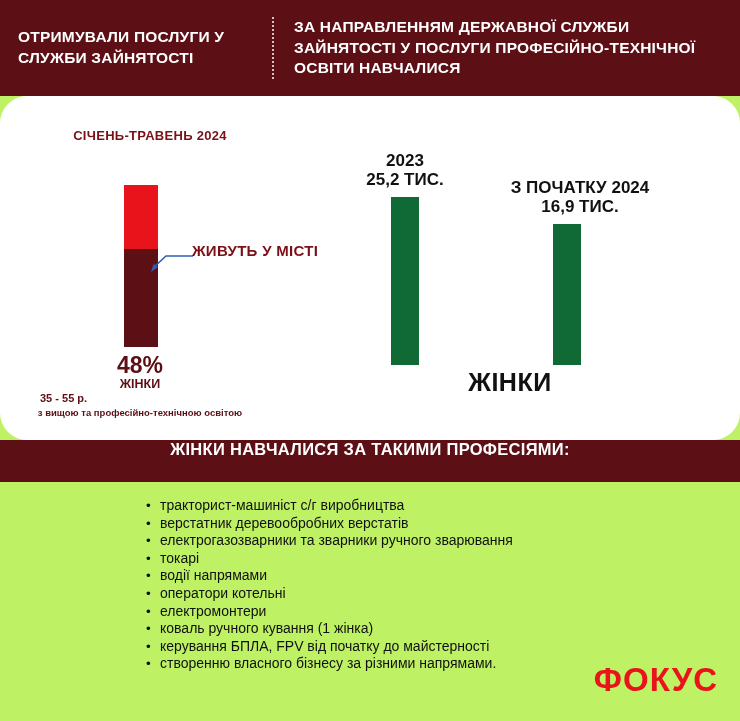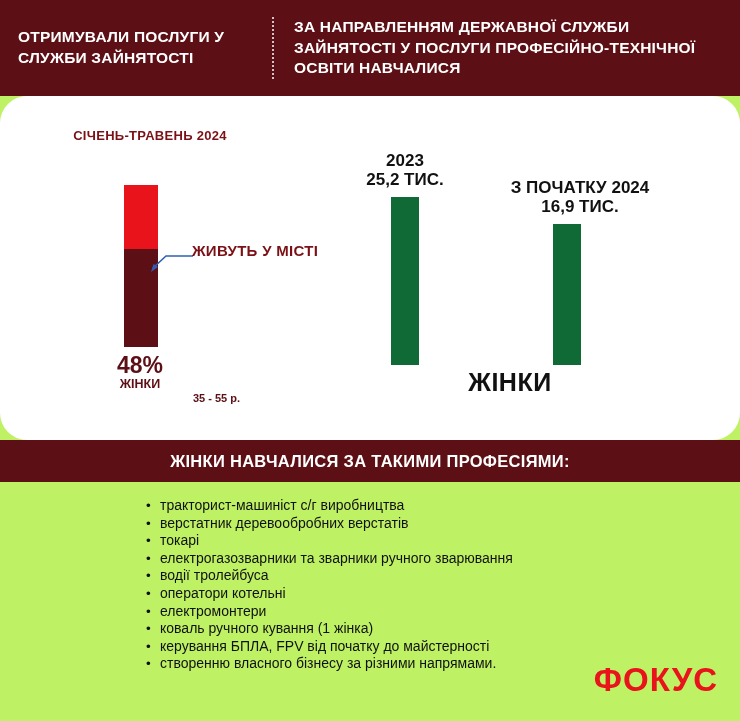--- a/index.html
+++ b/index.html
@@ -139,21 +139,21 @@
     color: #5c0f14;
     font-size: 12.5px;
     font-weight: bold;
     line-height: 1.15;
   }
   .left-sub2 {
     position: absolute;
     left: 40px;
     top: 296px;
     width: 200px;
-    text-align: right;
+    text-align: left;
     color: #5c0f14;
     font-size: 11px;
     font-weight: bold;
     line-height: 1.15;
   }
   .left-sub3 {
     position: absolute;
     left: 20px;
     top: 311px;
     width: 240px;
@@ -235,21 +235,20 @@
 
   
   .prof-banner {
     position: absolute;
     left: 0;
     top: 440px;
     width: 740px;
     height: 42px;
     background: #5c0f14;
     display: flex;
-    align-items: center;
     justify-content: center;
   }
   .prof-banner-text {
     color: #ffffff;
     font-size: 16.5px;
     font-weight: bold;
     letter-spacing: 0.3px;
   }
 
   
@@ -309,42 +308,43 @@
 
     <svg class="arrow-line" viewBox="0 0 44 22">
       <path d="M43 2 L16 2 L3 14" stroke="#2f5fb5" stroke-width="1.6" fill="none"></path>
       <path d="M1 18 L3.5 10 L8 13 Z" fill="#2f5fb5"></path>
     </svg>
     <div class="arrow-label">ЖИВУТЬ У МІСТІ</div>
 
     <div class="left-pct">48%</div>
     <div class="left-sub1">ЖІНКИ</div>
     <div class="left-sub2">35 - 55 р.</div>
+    <div class="left-sub3">з вищою та професійно-технічною освітою</div>
 
     <div class="g2023-year">2023</div>
     <div class="g2023-value">25,2 ТИС.</div>
     <div class="bar-green-1"></div>
 
     <div class="g2024-year">З ПОЧАТКУ 2024</div>
     <div class="g2024-value">16,9 ТИС.</div>
     <div class="bar-green-2"></div>
 
     <div class="right-caption">ЖІНКИ</div>
   </div>
 
   <div class="prof-banner">
     <span class="prof-banner-text">ЖІНКИ НАВЧАЛИСЯ ЗА ТАКИМИ ПРОФЕСІЯМИ:</span>
   </div>
 
   <ul class="prof-list" id="prof-list">
       <li>тракторист-машиніст с/г виробництва</li>
       <li>верстатник деревообробних верстатів</li>
+      <li>електрогазозварники та зварники ручного зварювання</li>
       <li>токарі</li>
-      <li>електрогазозварники та зварники ручного зварювання</li>
-      <li>водії тролейбуса</li>
+      <li>водії напрямами</li>
       <li>оператори котельні</li>
       <li>електромонтери</li>
       <li>коваль ручного кування (1 жінка)</li>
       <li>керування БПЛА, FPV від початку до майстерності</li>
       <li>створенню власного бізнесу за різними напрямами.</li>
     </ul>
 
   <div class="logo">ФОКУС</div>
 
 </div>

